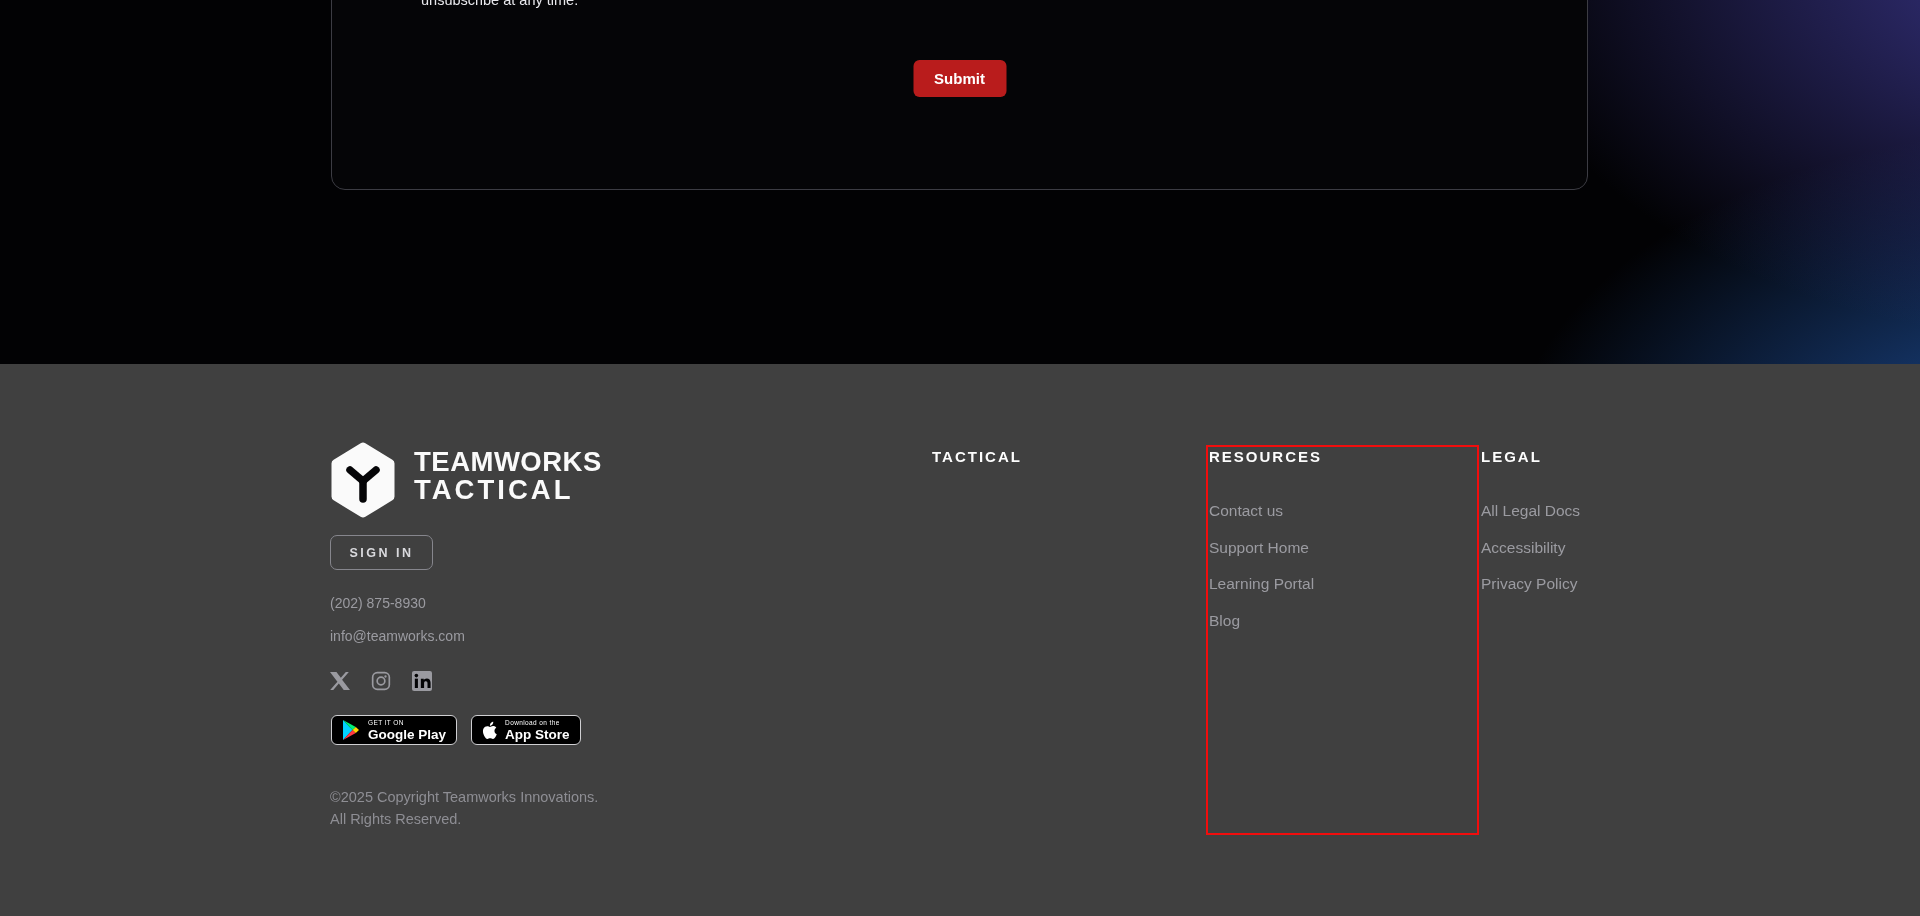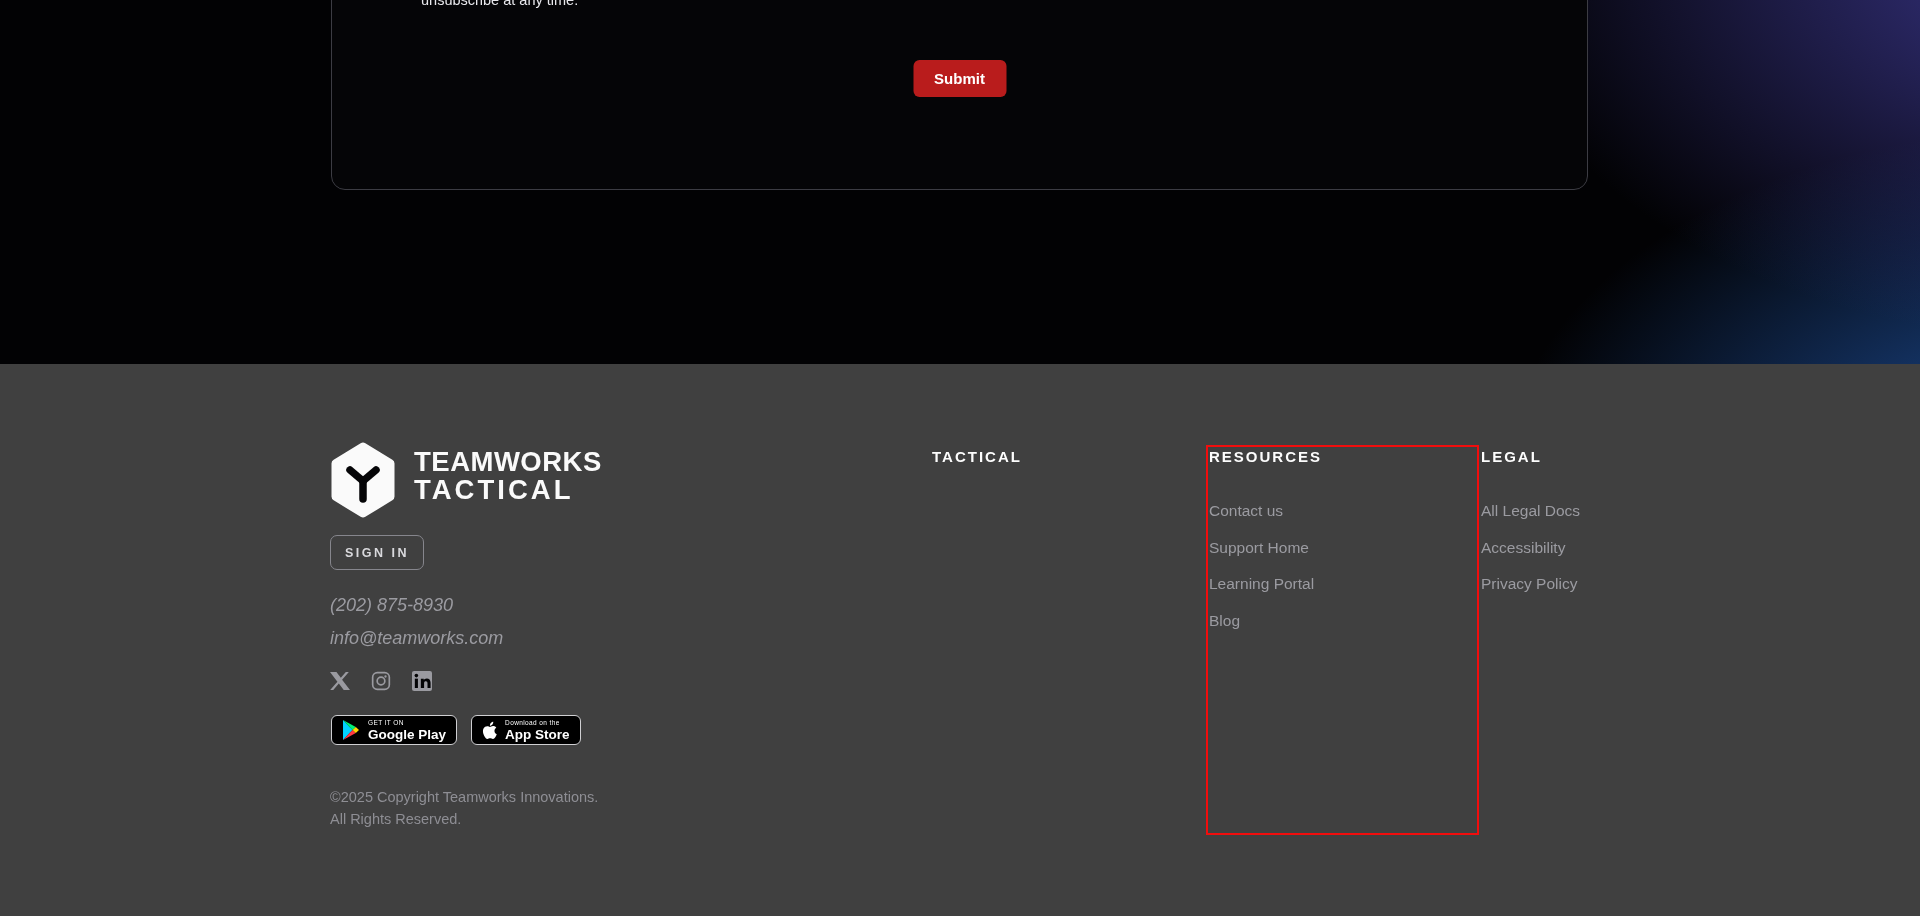--- a/index.html
+++ b/index.html
@@ -53,30 +53,30 @@
   .logo-line1 {
     position: absolute; left: 83px; top: 6px;
     font-size: 27.5px; font-weight: 800; letter-spacing: 0.5px; color: #fafafa; line-height: 28px;
   }
   .logo-line2 {
     position: absolute; left: 83px; top: 34px;
     font-size: 27.5px; font-weight: 800; letter-spacing: 3px; color: #fafafa; line-height: 28px;
   }
   .signin-btn {
     position: absolute; left: 330px; top: 171px;
-    width: 94px; height: 35px;
+    width: 103px; height: 35px;
     background: transparent; color: #d9d9dd;
     border: 1px solid #86868d; border-radius: 7px;
     font-family: "Liberation Sans", sans-serif;
     font-size: 12.5px; font-weight: 600; letter-spacing: 2.5px;
     cursor: pointer;
   }
   .contact-phone, .contact-email {
     position: absolute; left: 330px;
-    font-size: 18px; color: #9b9ba1; text-decoration: none; display: block; font-style: italic;
+    font-size: 14px; color: #9b9ba1; text-decoration: none; display: block;
   }
   .contact-phone { top: 231px; }
   .contact-email { top: 264px; }
 
   .social-row { position: absolute; left: 330px; top: 307px; display: flex; gap: 21px; align-items: center; }
   .social-row a { display: block; width: 20px; height: 20px; cursor: pointer; }
 
   .badge-row { position: absolute; left: 331px; top: 351px; display: flex; gap: 14px; align-items: center; }
   .store-badge {
     display: flex; align-items: center; gap: 8px;

